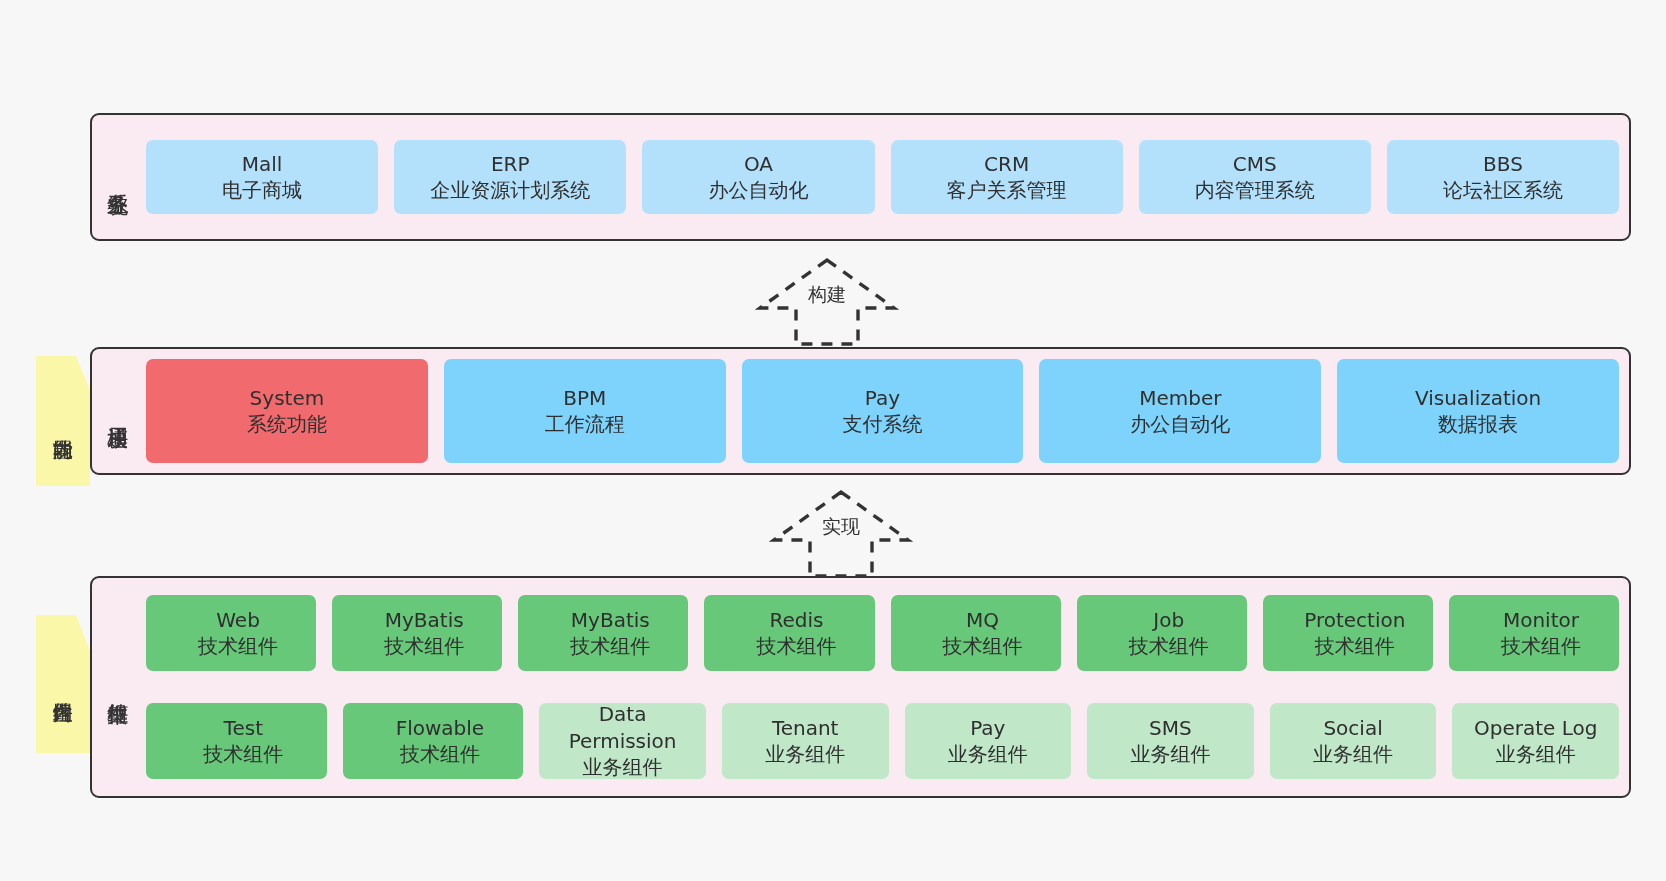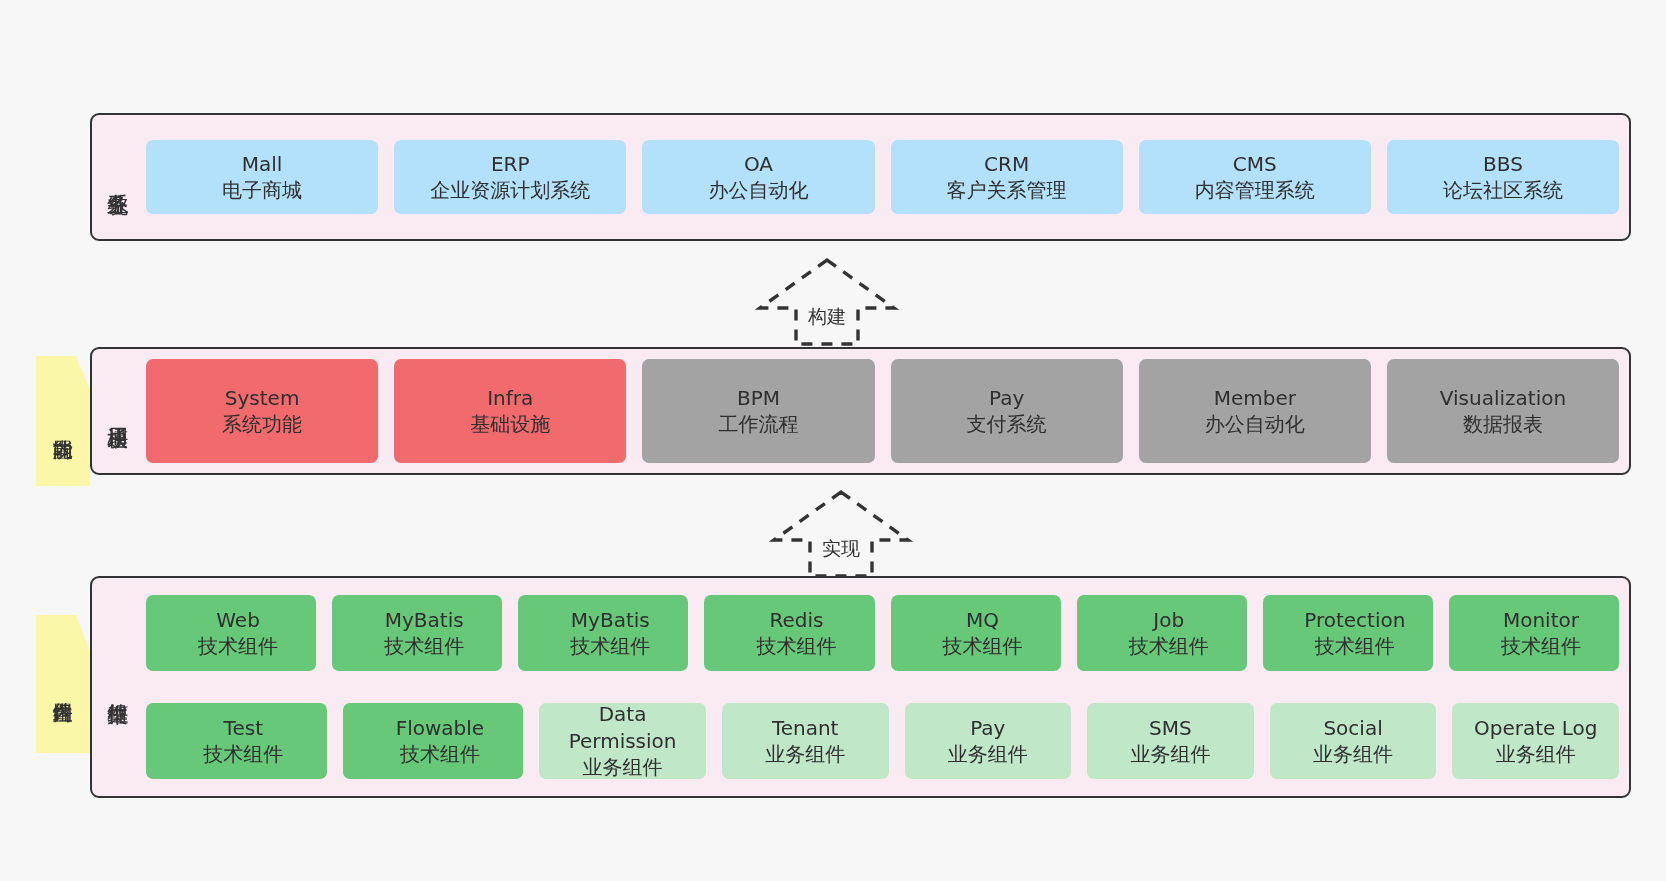--- a/index.html
+++ b/index.html
@@ -80,21 +80,21 @@
   }
   .card .t1 { display: block; }
   .card .t2 { display: block; }
 
   .h-biz  { height: 74px; }
   .h-mod  { height: 104px; }
   .h-comp { height: 76px; }
 
   .blue        { background: #b3e1fb; }
   .red         { background: #f16a6d; }
-  .pink        { background: #a3a3a3; }
+  .pink        { background: #7dd3fc; }
   .green       { background: #66c878; padding-left: 20px; }
   .green-light { background: #bfe7c8; }
 
   
   .tab {
     position: absolute;
     width: 54px;
     background: #fbf7a8;
     z-index: 2;
     display: flex;
@@ -125,21 +125,21 @@
 
   
   .arrow-wrap {
     position: absolute;
     z-index: 1;
   }
   .arrow-wrap svg { display: block; overflow: visible; }
   .arrow-label {
     position: absolute;
     left: 0; right: 0;
-    top: 46px;
+    top: 24px;
     text-align: center;
     font-size: 19px;
     color: #333;
     background: transparent;
     pointer-events: none;
   }
 </style>
 </head>
 <body>
 
@@ -190,24 +190,20 @@
   </div>
 
   <div class="layer" id="layer-modules" style="left:90px; top:347px; width:1541px; height:128px;">
     <div class="layer-title">通用模块</div>
     <div class="layer-body">
       <div class="row">
         <div class="card red h-mod">
           <span class="t1">System</span>
           <span class="t2">系统功能</span>
         </div>
-        <div class="card red h-mod">
-          <span class="t1">Infra</span>
-          <span class="t2">基础设施</span>
-        </div>
         <div class="card pink h-mod">
           <span class="t1">BPM</span>
           <span class="t2">工作流程</span>
         </div>
         <div class="card pink h-mod">
           <span class="t1">Pay</span>
           <span class="t2">支付系统</span>
         </div>
         <div class="card pink h-mod">
           <span class="t1">Member</span>

